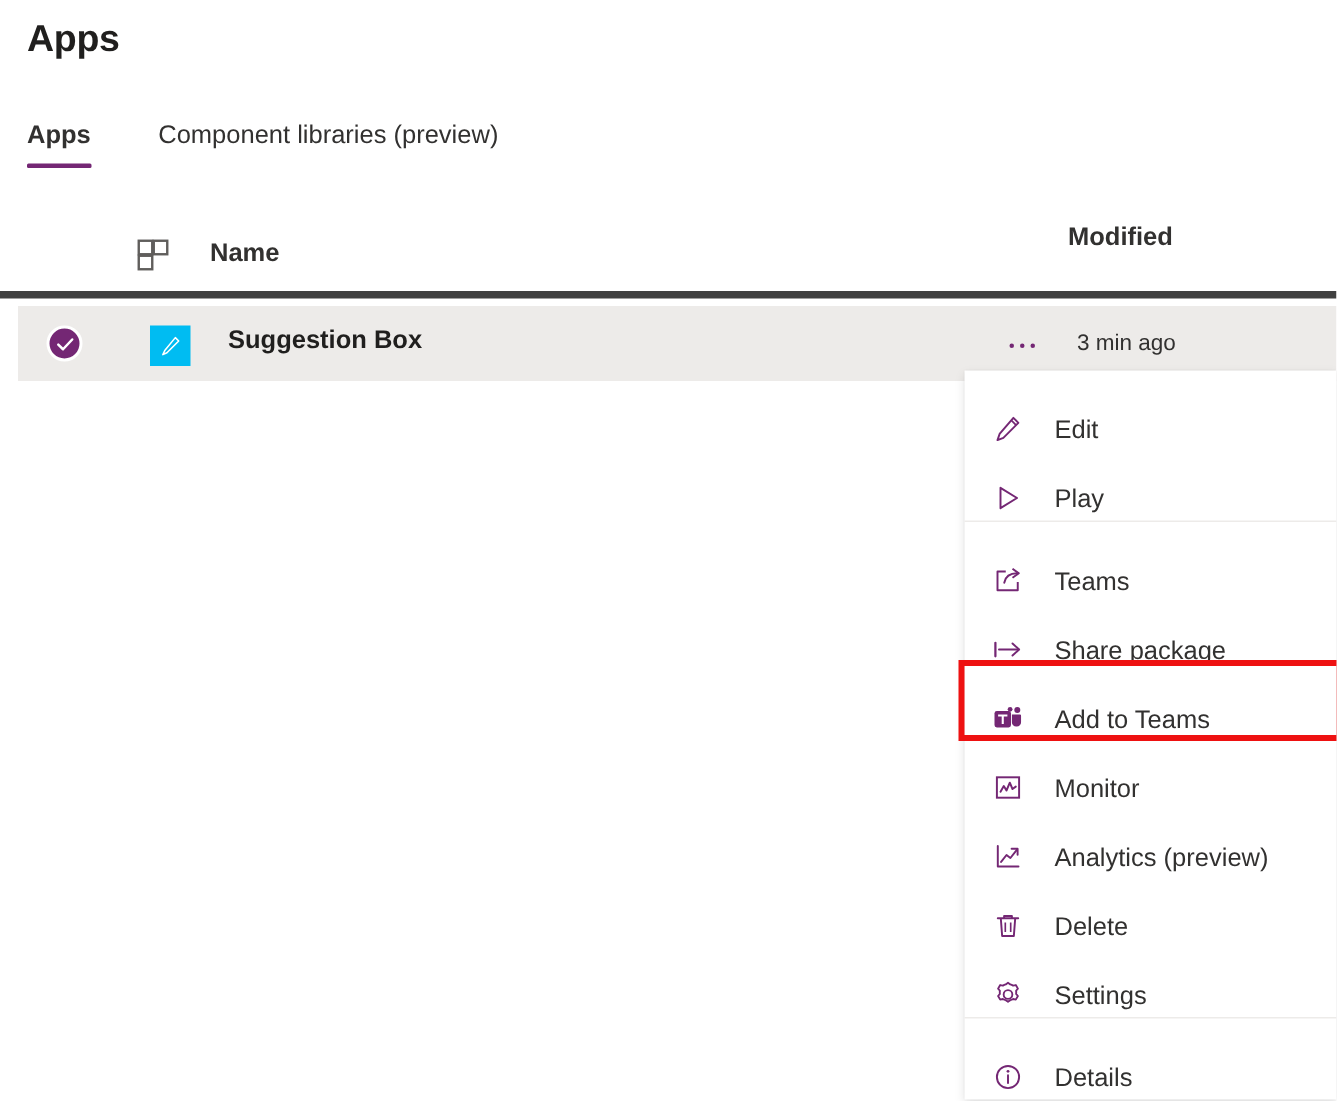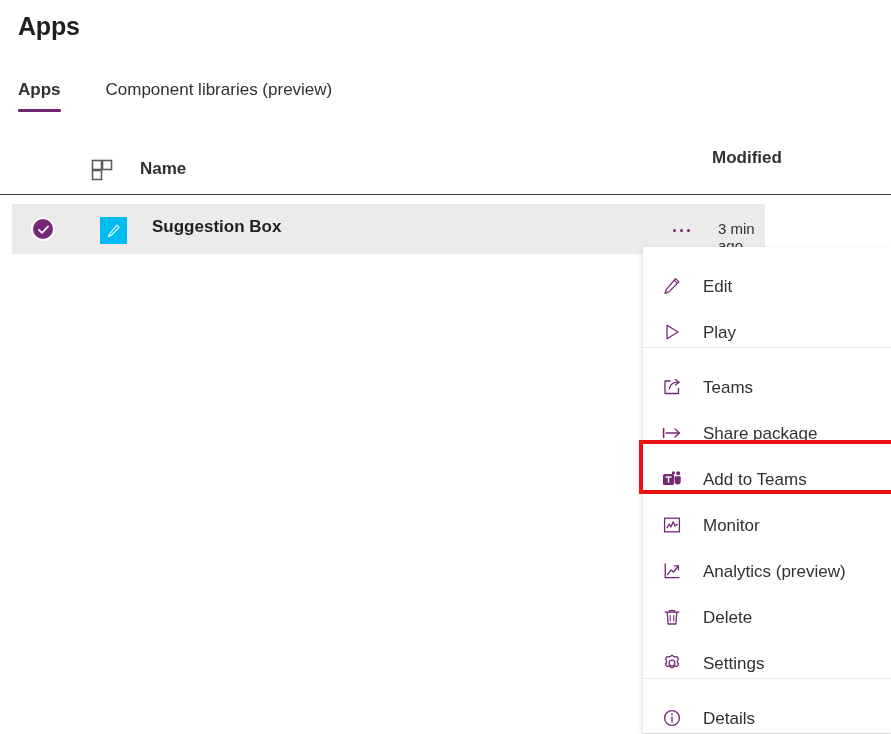--- a/index.html
+++ b/index.html
@@ -62,21 +62,21 @@
   
   .table {
     position: absolute;
     left: 0;
     top: 148px;
     width: 891px;
   }
   .thead {
     position: relative;
     height: 46px;
-    border-bottom: 1px solid #404040;
+    border-bottom: 5px solid #404040;
   }
   .th-grid-icon {
     position: absolute;
     left: 90px;
     top: 10px;
     width: 24px;
     height: 24px;
   }
   .th-name {
     position: absolute;
@@ -92,21 +92,21 @@
     top: 0;
     font-size: 17px;
     font-weight: 600;
     color: #323130;
   }
 
   .row {
     position: absolute;
     left: 12px;
     top: 56px;
-    width: 753px;
+    width: 879px;
     height: 50px;
     background: #edebe9;
     cursor: pointer;
   }
   .row-check {
     position: absolute;
     left: 19px;
     top: 13px;
     width: 24px;
     height: 24px;

